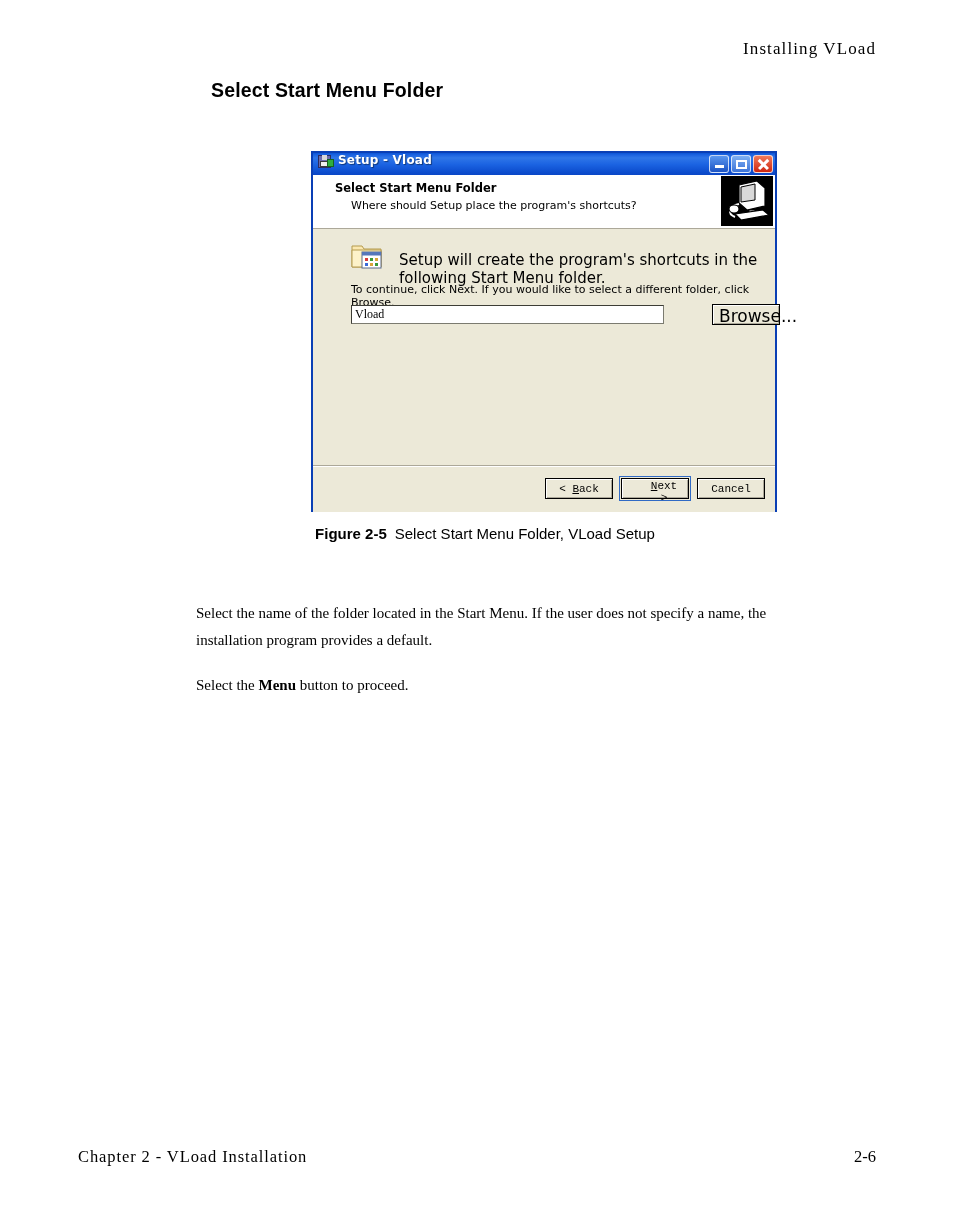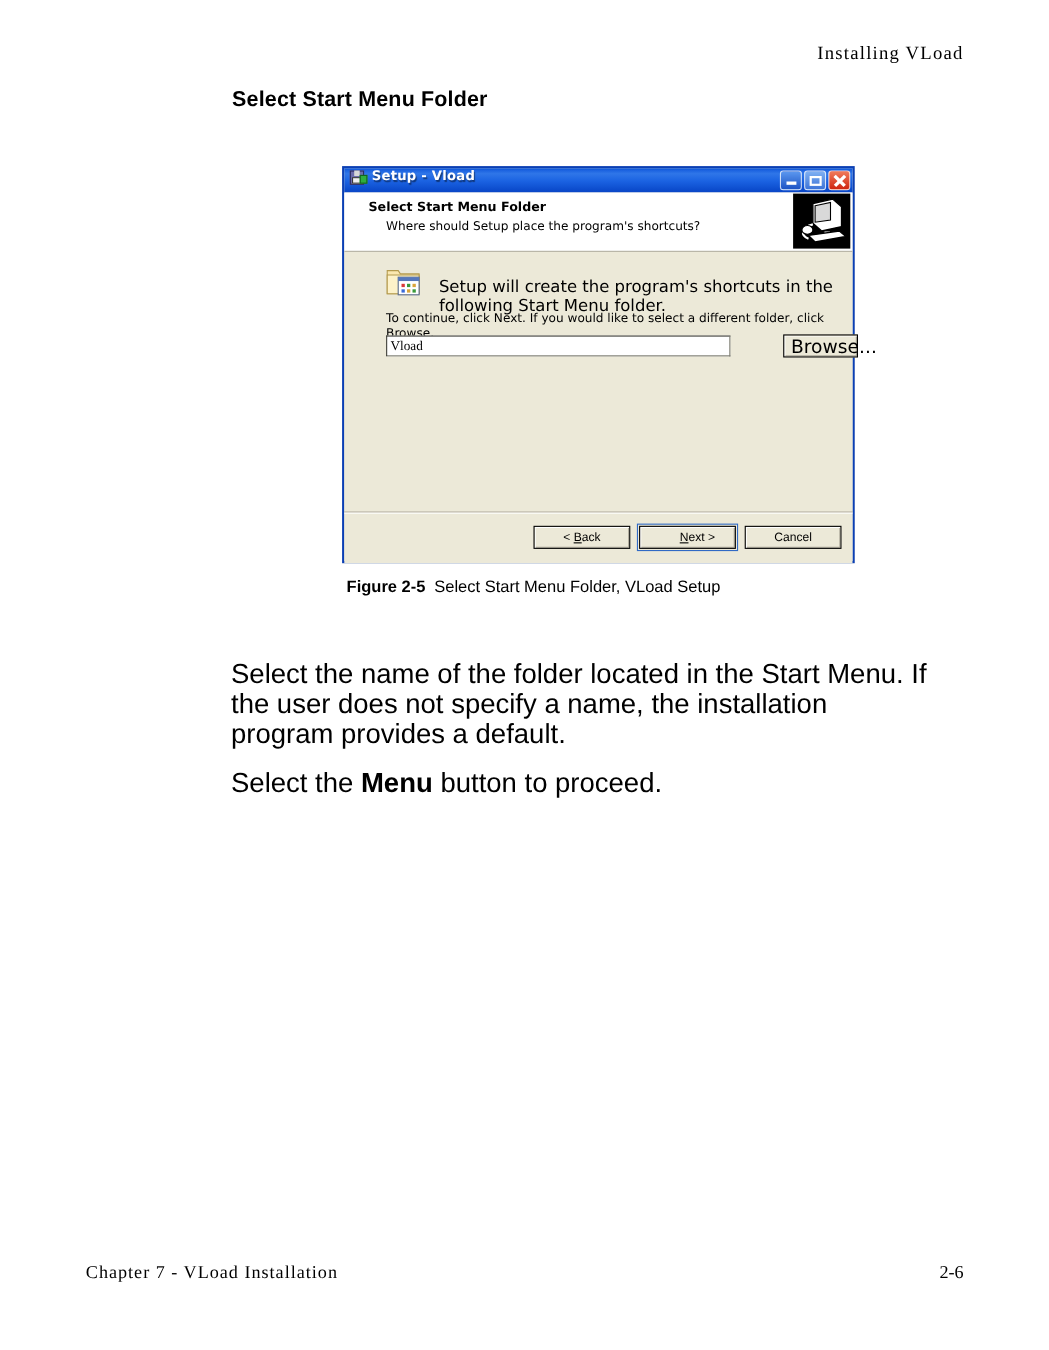--- a/index.html
+++ b/index.html
@@ -255,26 +255,26 @@
     background:#ffffff;
   }
   .nav-btns {
     position: absolute;
     right: 10px;
     top: 12px;
     display: flex;
     gap: 8px;
   }
   .nav-btn {
-    width: 88px;
+    width: 68px;
     height: 21px;
     background: #ece9d8;
     border: 1px solid #000000;
     box-sizing: border-box;
-    font-family: Liberation Sans, sans-serif;
+    font-family: Liberation Mono, monospace;
     font-size: 11px;
     color: #000;
     cursor: default;
     box-shadow: inset 1px 1px 0 #ffffff, inset -1px -1px 0 #aca899;
     position: relative;
   }
   .nav-btn.default {
     outline: 1px solid #316ac5;
     outline-offset: 1px;
     padding-left: 24px;
@@ -296,25 +296,25 @@
     font-weight: bold;
     margin-left: 16px;
   }
   .figure-caption .fig-text {
     margin-left: 8px;
   }
 
   
   .prose {
     position: absolute;
-    left: 210px;
+    left: 196px;
     top: 600px;
     width: 640px;
-    font-family: Liberation Sans, sans-serif;
-    font-size: 25px;
+    font-family: Liberation Serif, serif;
+    font-size: 15px;
     line-height: 27px;
     color: #000;
   }
   .prose p { margin: 0 0 18px 0; }
   .prose b { font-weight: bold; }
 
   
   .page-footer {
     position: absolute;
     bottom: 60px;
@@ -418,15 +418,15 @@
 <div class="figure-caption">
   <span class="fig-num">Figure 2-5</span><span class="fig-text">Select Start Menu Folder, VLoad Setup</span>
 </div>
 
 <div class="prose">
   <p>Select the name of the folder located in the Start Menu.  If the user does not specify a name, the installation program provides a default.</p>
   <p><span>Select the </span><b>Menu</b><span> button to proceed.</span></p>
 </div>
 
 <div class="page-footer">
-  <span>Chapter 7 - VLoad Installation</span>
+  <span>Chapter 2 - VLoad Installation</span>
   <span class="pageno">2-6</span>
 </div>
 
 </body></html>

